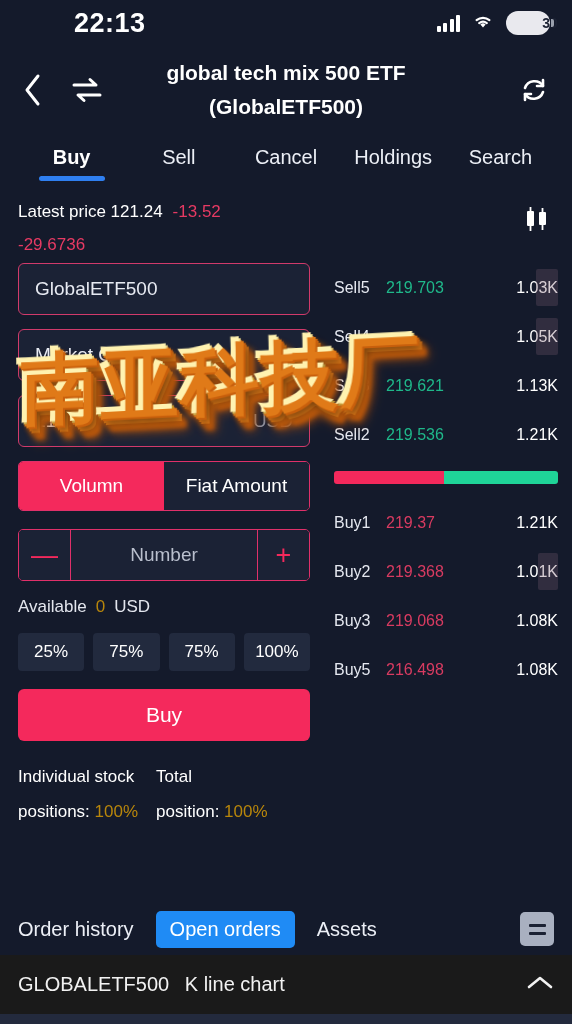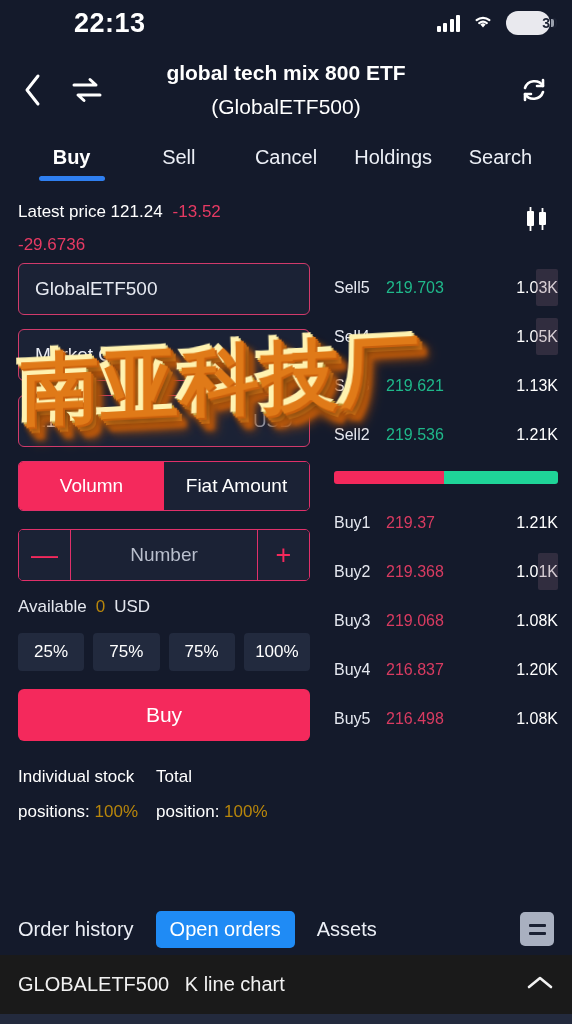--- a/index.html
+++ b/index.html
@@ -47,21 +47,21 @@
     height:88px; display:flex; align-items:center; padding:0 22px;
     position:relative;
   }
   .hdr-left { display:flex; align-items:center; gap:26px; }
   .icon-btn { cursor:pointer; display:flex; align-items:center; justify-content:center; }
   .hdr-title {
     position:absolute; left:0; right:0; top:50%; transform:translateY(-50%);
     text-align:center; pointer-events:none;
   }
   .hdr-title .l1 { font-size:21px; font-weight:700; line-height:34px; }
-  .hdr-title .l2 { font-size:21px; font-weight:400; line-height:34px; }
+  .hdr-title .l2 { font-size:21px; font-weight:700; line-height:34px; }
   .hdr-right { margin-left:auto; }
 
   
   .tabs {
     display:flex; align-items:flex-start; padding:12px 18px 0 18px;
     height:62px;
   }
   .tab {
     flex:1; text-align:center; font-size:20px; color:#eceff6;
     position:relative; cursor:pointer; padding-bottom:12px;
@@ -251,21 +251,21 @@
       </svg>
     </span>
     <span class="icon-btn">
       <svg width="34" height="28" viewBox="0 0 34 28">
         <path d="M4 9h22l-6-5.5" stroke="#fff" stroke-width="3" fill="none" stroke-linecap="round" stroke-linejoin="round"></path>
         <path d="M30 19H8l6 5.5" stroke="#fff" stroke-width="3" fill="none" stroke-linecap="round" stroke-linejoin="round"></path>
       </svg>
     </span>
   </div>
   <div class="hdr-title">
-    <div class="l1">global tech mix 800 ETF</div>
+    <div class="l1">global tech mix 500 ETF</div>
     <div class="l2">(GlobalETF500)</div>
   </div>
   <div class="hdr-right">
     <span class="icon-btn">
       <svg width="32" height="32" viewBox="0 0 32 32">
         <path d="M25 12A10 10 0 0 0 7 14" stroke="#fff" stroke-width="2.6" fill="none" stroke-linecap="round"></path>
         <path d="M7 20a10 10 0 0 0 18-2" stroke="#fff" stroke-width="2.6" fill="none" stroke-linecap="round"></path>
         <path d="M25 6v6h-6" stroke="#fff" stroke-width="2.6" fill="none" stroke-linecap="round" stroke-linejoin="round"></path>
         <path d="M7 26v-6h6" stroke="#fff" stroke-width="2.6" fill="none" stroke-linecap="round" stroke-linejoin="round"></path>
       </svg>
@@ -404,25 +404,20 @@
       <span class="px buy">219.368</span>
       <span class="qty">1.01K</span>
     </div>
 
     <div class="ob-row">
       <span class="lbl">Buy3</span>
       <span class="px buy">219.068</span>
       <span class="qty">1.08K</span>
     </div>
 
-    <div class="ob-row">
-      <span class="lbl">Buy4</span>
-      <span class="px buy">216.837</span>
-      <span class="qty">1.20K</span>
-    </div>
 
     <div class="ob-row">
       <span class="lbl">Buy5</span>
       <span class="px buy">216.498</span>
       <span class="qty">1.08K</span>
     </div>
   </div>
 </div>
 
 <div class="watermark">南亚科技厂</div>

